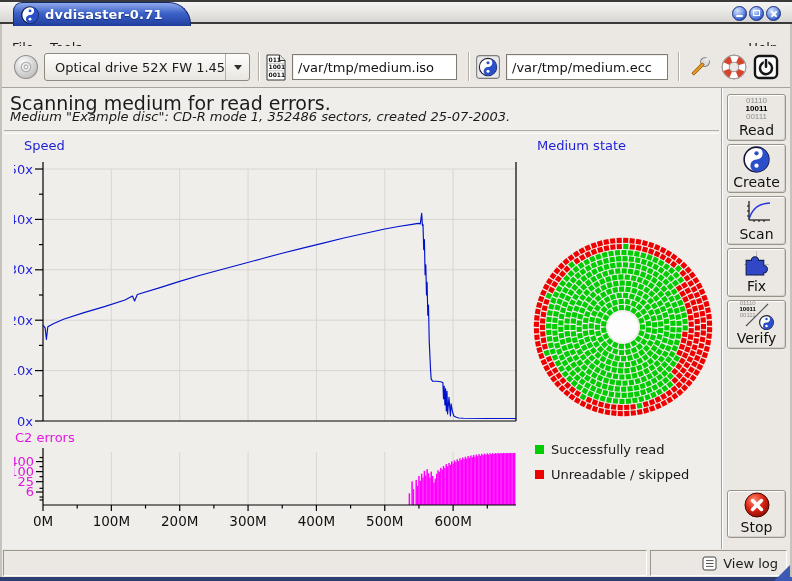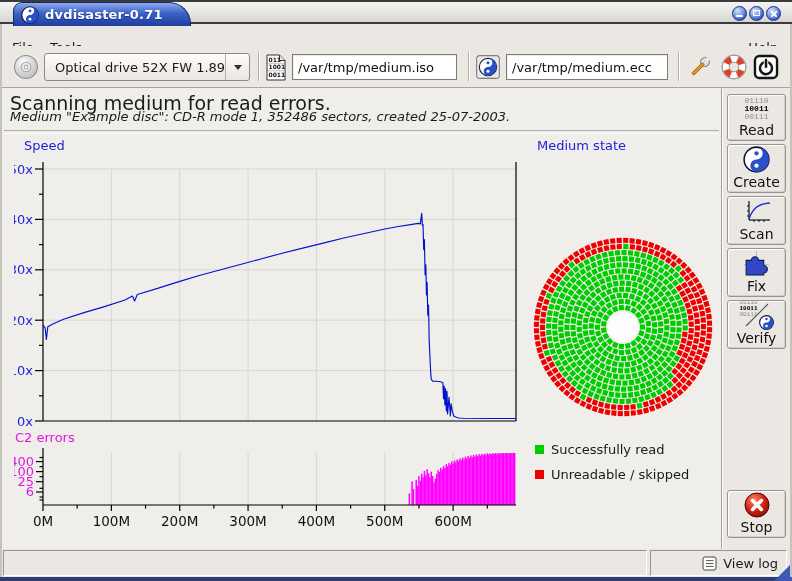--- a/index.html
+++ b/index.html
@@ -60,21 +60,21 @@
   .swatch{width:9px;height:9px;display:inline-block;}
 
   
   .side-sep{position:absolute;left:721px;top:88px;width:2px;height:461px;
     background:linear-gradient(90deg,#a5a199 50%,#ffffff 50%);}
   .sbtn{position:absolute;left:727px;width:59px;box-sizing:border-box;background:#ebe8e3;
     border:1px solid #98948c;border-radius:3px;box-shadow:inset 1px 1px 0 #fff,inset -1px -1px 0 #d4d0c9;
     display:flex;flex-direction:column;align-items:center;justify-content:flex-end;padding-bottom:2px;cursor:default;}
   .sicon{flex:1;display:flex;align-items:center;justify-content:center;}
   .slabel{font-size:14px;color:#111;line-height:16px;}
-  .bindigits{font-family:Liberation Mono, monospace;font-size:8px;line-height:8px;text-align:center;}
+  .bindigits{font-family:Liberation Sans, sans-serif;font-size:8px;line-height:8px;text-align:center;}
   .bindigits .dim{color:#8d8d8d;} .bindigits .hot{color:#000;font-weight:bold;}
   .bindigits-sm{font-size:6px;line-height:6px;}
   .verify-wrap{position:relative;width:34px;height:30px;}
   .verify-wrap .bindigits{position:absolute;left:0;top:0;}
   .verify-wrap svg.yy{position:absolute;right:0;bottom:0;}
   .verify-wrap svg.slash{position:absolute;left:0;top:0;}
 
   
   .statusbar-cell{position:absolute;top:550px;height:26px;box-sizing:border-box;
     border:1px solid;border-color:#9a968e #fff #fff #9a968e;background:#ebe8e3;}
@@ -130,21 +130,21 @@
               <stop offset="100%" stop-color="#bdbdbd"></stop>
         </radialGradient>
           </defs>
         <circle cx="12" cy="12" r="10.6" fill="url(#gdisc)" stroke="#8f8f8f"></circle>
         <circle cx="12" cy="12" r="4.4" fill="#ececec" stroke="#a8a8a8"></circle>
         <circle cx="12" cy="12" r="1.7" fill="#f8f8f8" stroke="#b0b0b0"></circle>
       </svg>
     </div>
 
     <div class="combo">
-      <span class="combo-text">Optical drive 52X FW 1.89</span>
+      <span class="combo-text">Optical drive 52X FW 1.45</span>
       <span class="combo-arrow-box">
           <span class="combo-arrow"></span>
         </span>
     </div>
 
     <div class="tsep" style="left:258px;"></div>
 
     <div class="tbtn" style="left:264px;width:24px;">
       <svg width="20" height="27" viewBox="0 0 20 27">
         <path d="M1,1 h12.5 l5.5,5.5 V26 H1 Z" fill="#fff" stroke="#333"></path>

